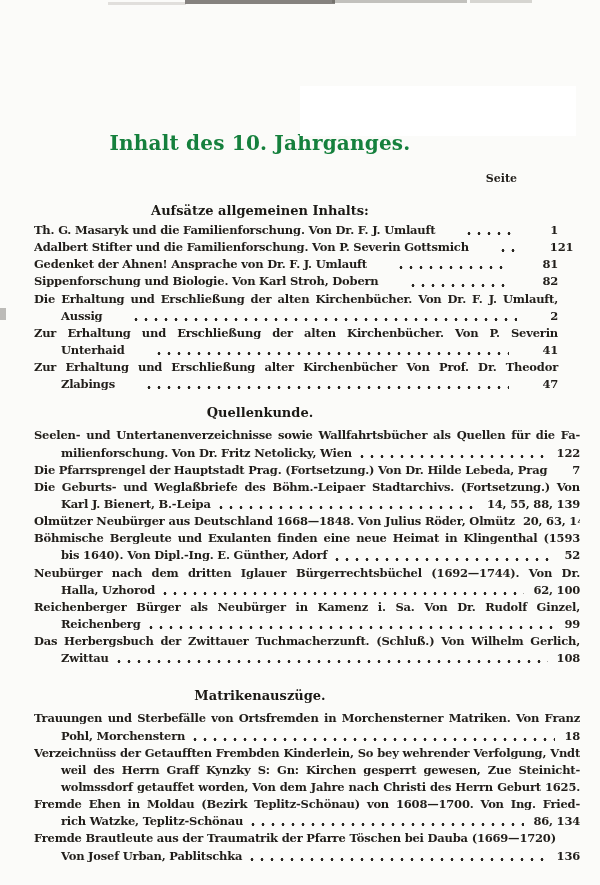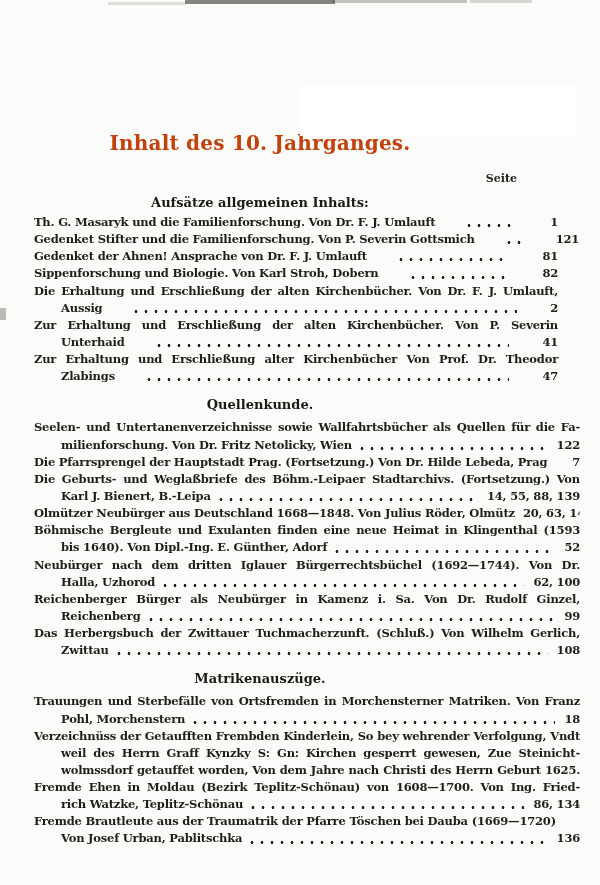--- a/index.html
+++ b/index.html
@@ -32,45 +32,45 @@
   .whitepatch{position:absolute;left:300px;top:86px;width:276px;height:50px;background:#ffffff;}
 
   .title-wrap{
     padding-top:130px;
     margin-left:34px;width:452px;
     text-align:center;
   }
   .title{
     font-size:20px;line-height:27px;
     letter-spacing:.2px;
-    color:#c2410c;
+    color:#15803d;
   }
   .seite-row{
     margin-left:34px;width:483px;
     margin-top:15px;
     text-align:right;
     font-size:11px;line-height:14px;
   }
   .section .heading{
     margin:11px 0 6px 34px;width:452px;
     text-align:center;
     font-size:13px;line-height:17px;
     color:#1b1915;
   }
-  .section:first-child .heading{margin-top:8px;margin-bottom:3px;}
-  .section:nth-child(3) .heading{margin-top:11px;}
+  .section:first-child .heading{margin-top:16px;margin-bottom:3px;}
+  .section:nth-child(3) .heading{margin-top:20px;}
   .rows{margin-left:34px;width:546px;}
   .row{
     display:flex;align-items:baseline;
     font-size:11.5px;line-height:17.15px;
     height:17.15px;overflow:hidden;
     letter-spacing:-.2px;
   }
   .section:first-child .row{padding-right:22px;gap:24px;}
-  .row.indent{padding-left:27px;align-items:flex-end;}
+  .row.indent{padding-left:27px;}
   .t{white-space:nowrap;flex:0 0 auto;}
   .t.justify{
     flex:1 1 auto;white-space:normal;
     text-align:justify;text-align-last:justify;
   }
   .spacer{flex:1 1 auto;min-width:8px;}
   .leader{
     flex:1 1 auto;min-width:16px;
     align-self:stretch;
     margin:0 9px 0 8px;
@@ -104,21 +104,21 @@
   <div>
       <div class="section">
         <div class="heading">Aufsätze allgemeinen Inhalts:</div>
         <div class="rows">
           <div class="row">
             <span class="t">Th. G. Masaryk und die Familienforschung. Von Dr. F. J. Umlauft</span>
             <span class="leader"></span>
             <span class="pg">1</span>
           </div>
           <div class="row">
-            <span class="t">Gedenket Stifter und die Familienforschung. Von P. Severin Gottsmich</span>
+            <span class="t">Adalbert Stifter und die Familienforschung. Von P. Severin Gottsmich</span>
             <span class="leader"></span>
             <span class="pg">121</span>
           </div>
           <div class="row">
             <span class="t">Gedenket der Ahnen! Ansprache von Dr. F. J. Umlauft</span>
             <span class="leader"></span>
             <span class="pg">81</span>
           </div>
           <div class="row">
             <span class="t">Sippenforschung und Biologie. Von Karl Stroh, Dobern</span>

